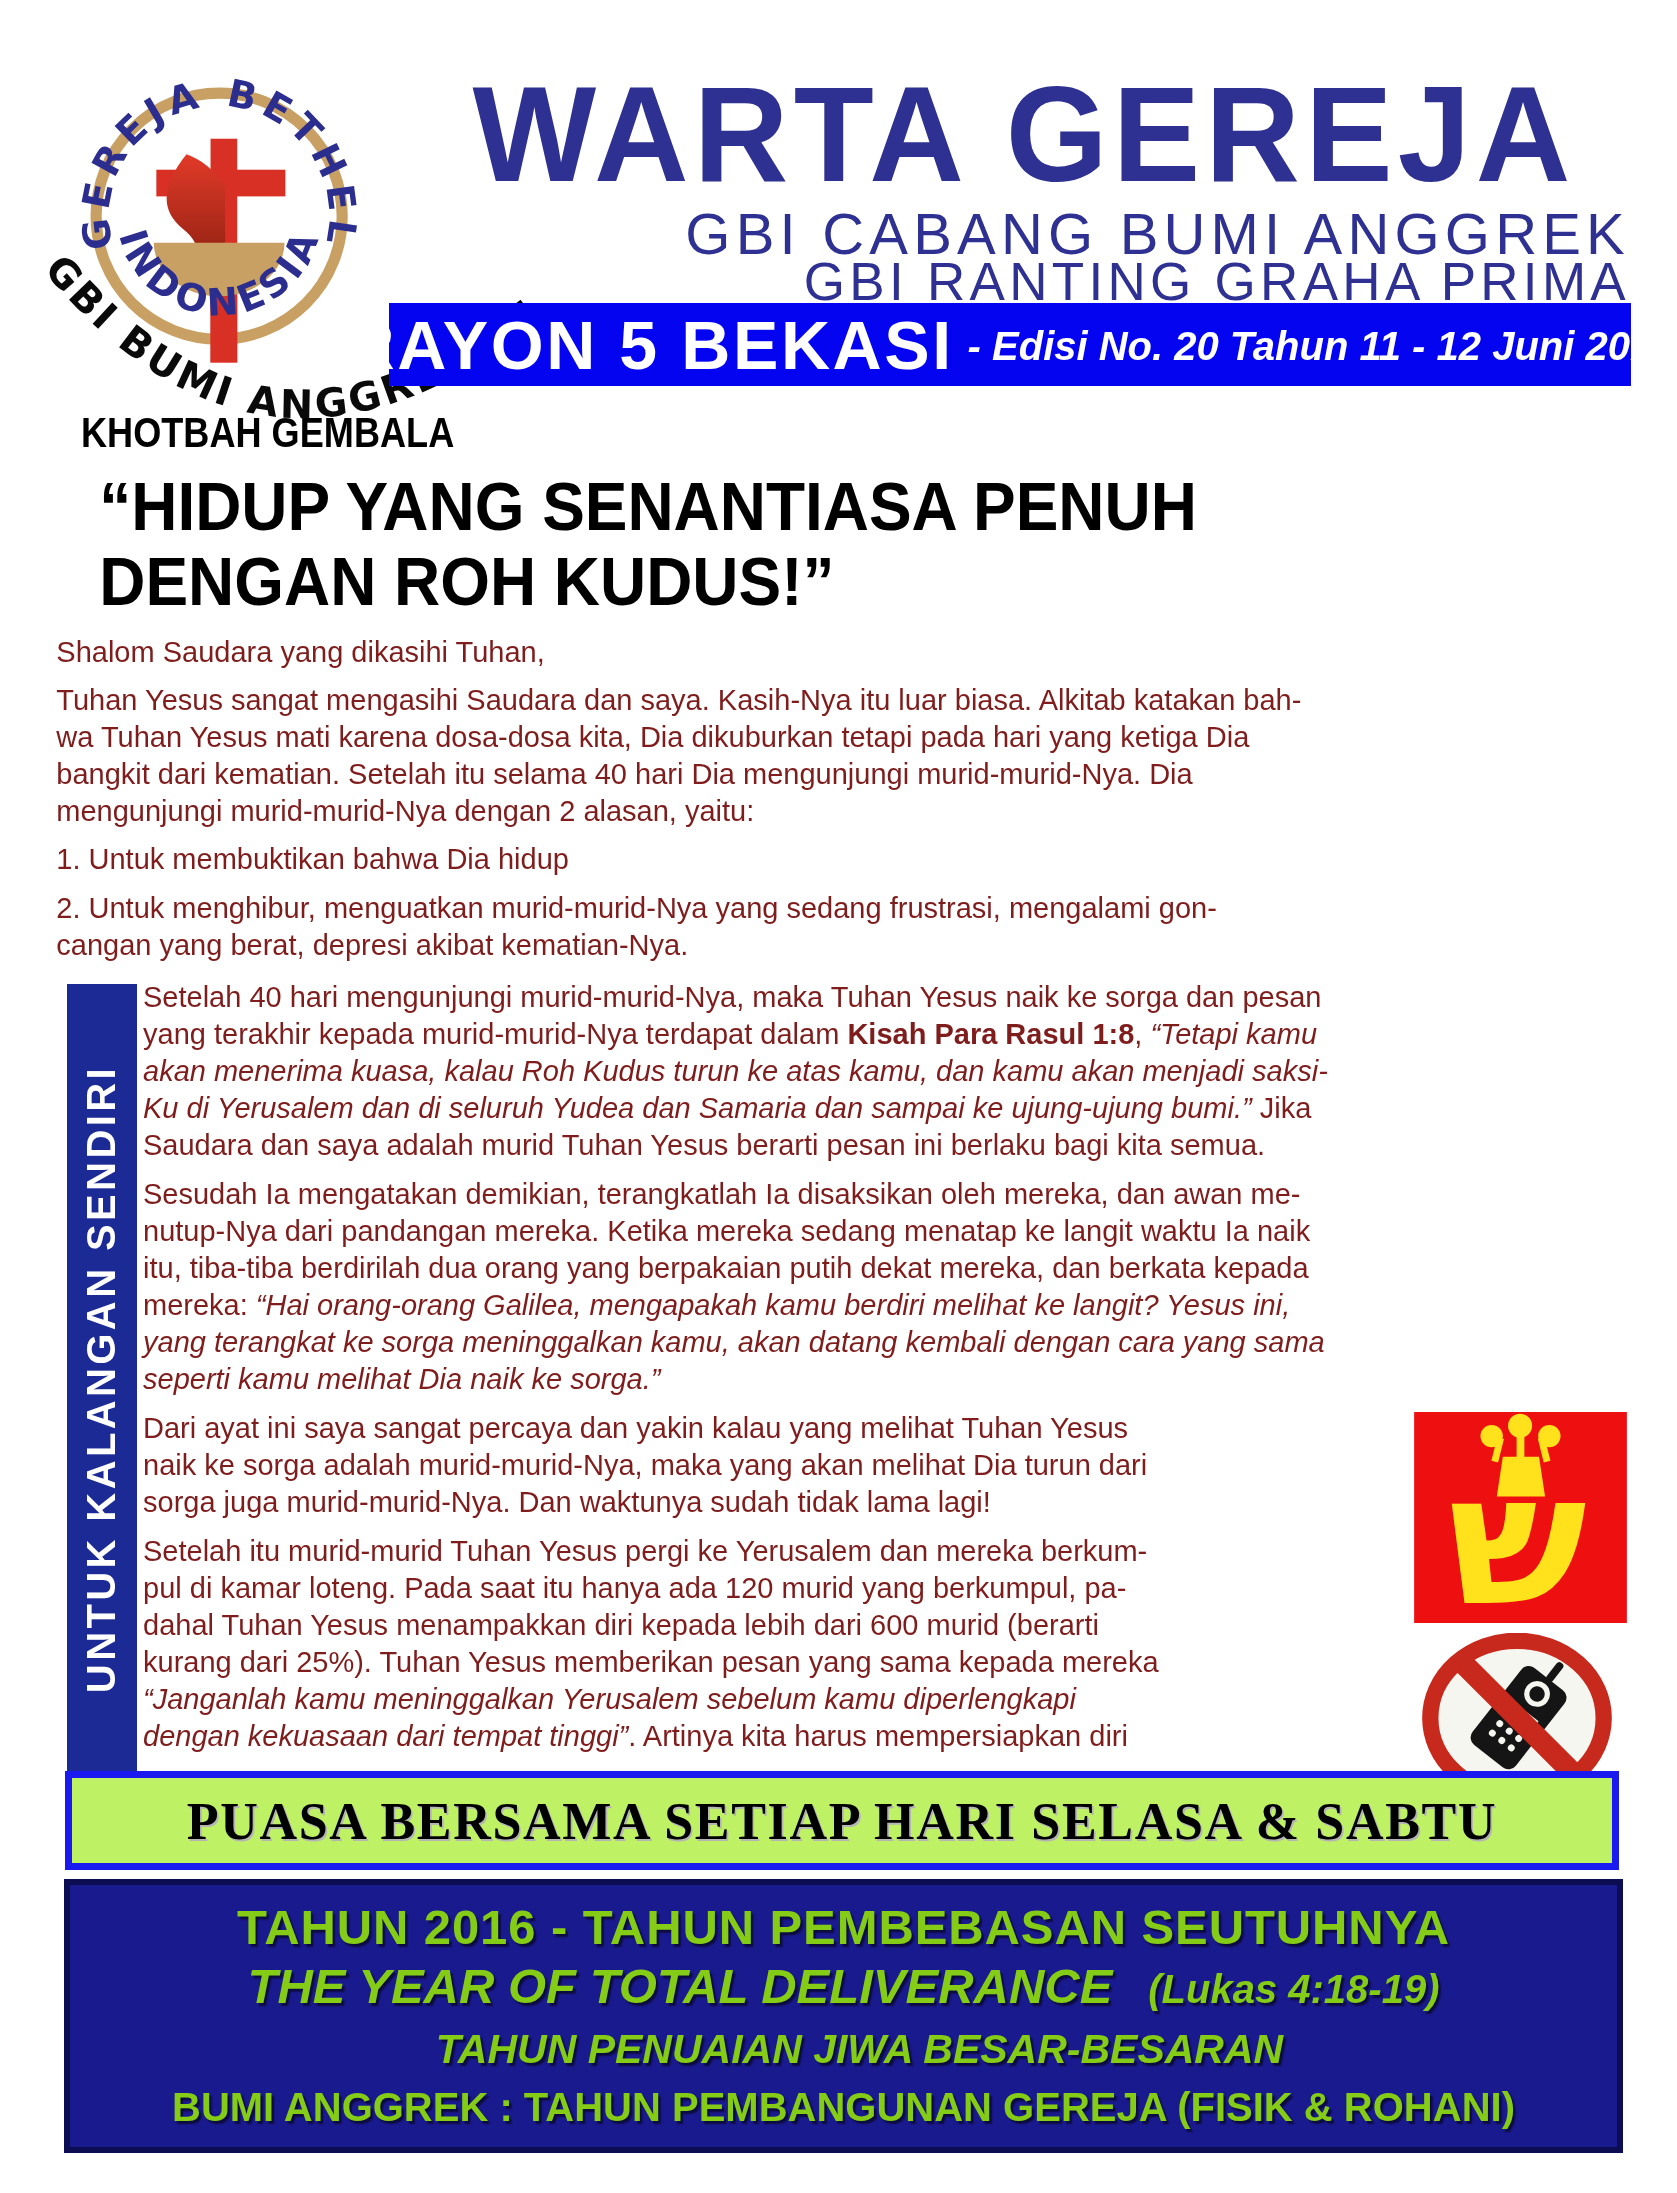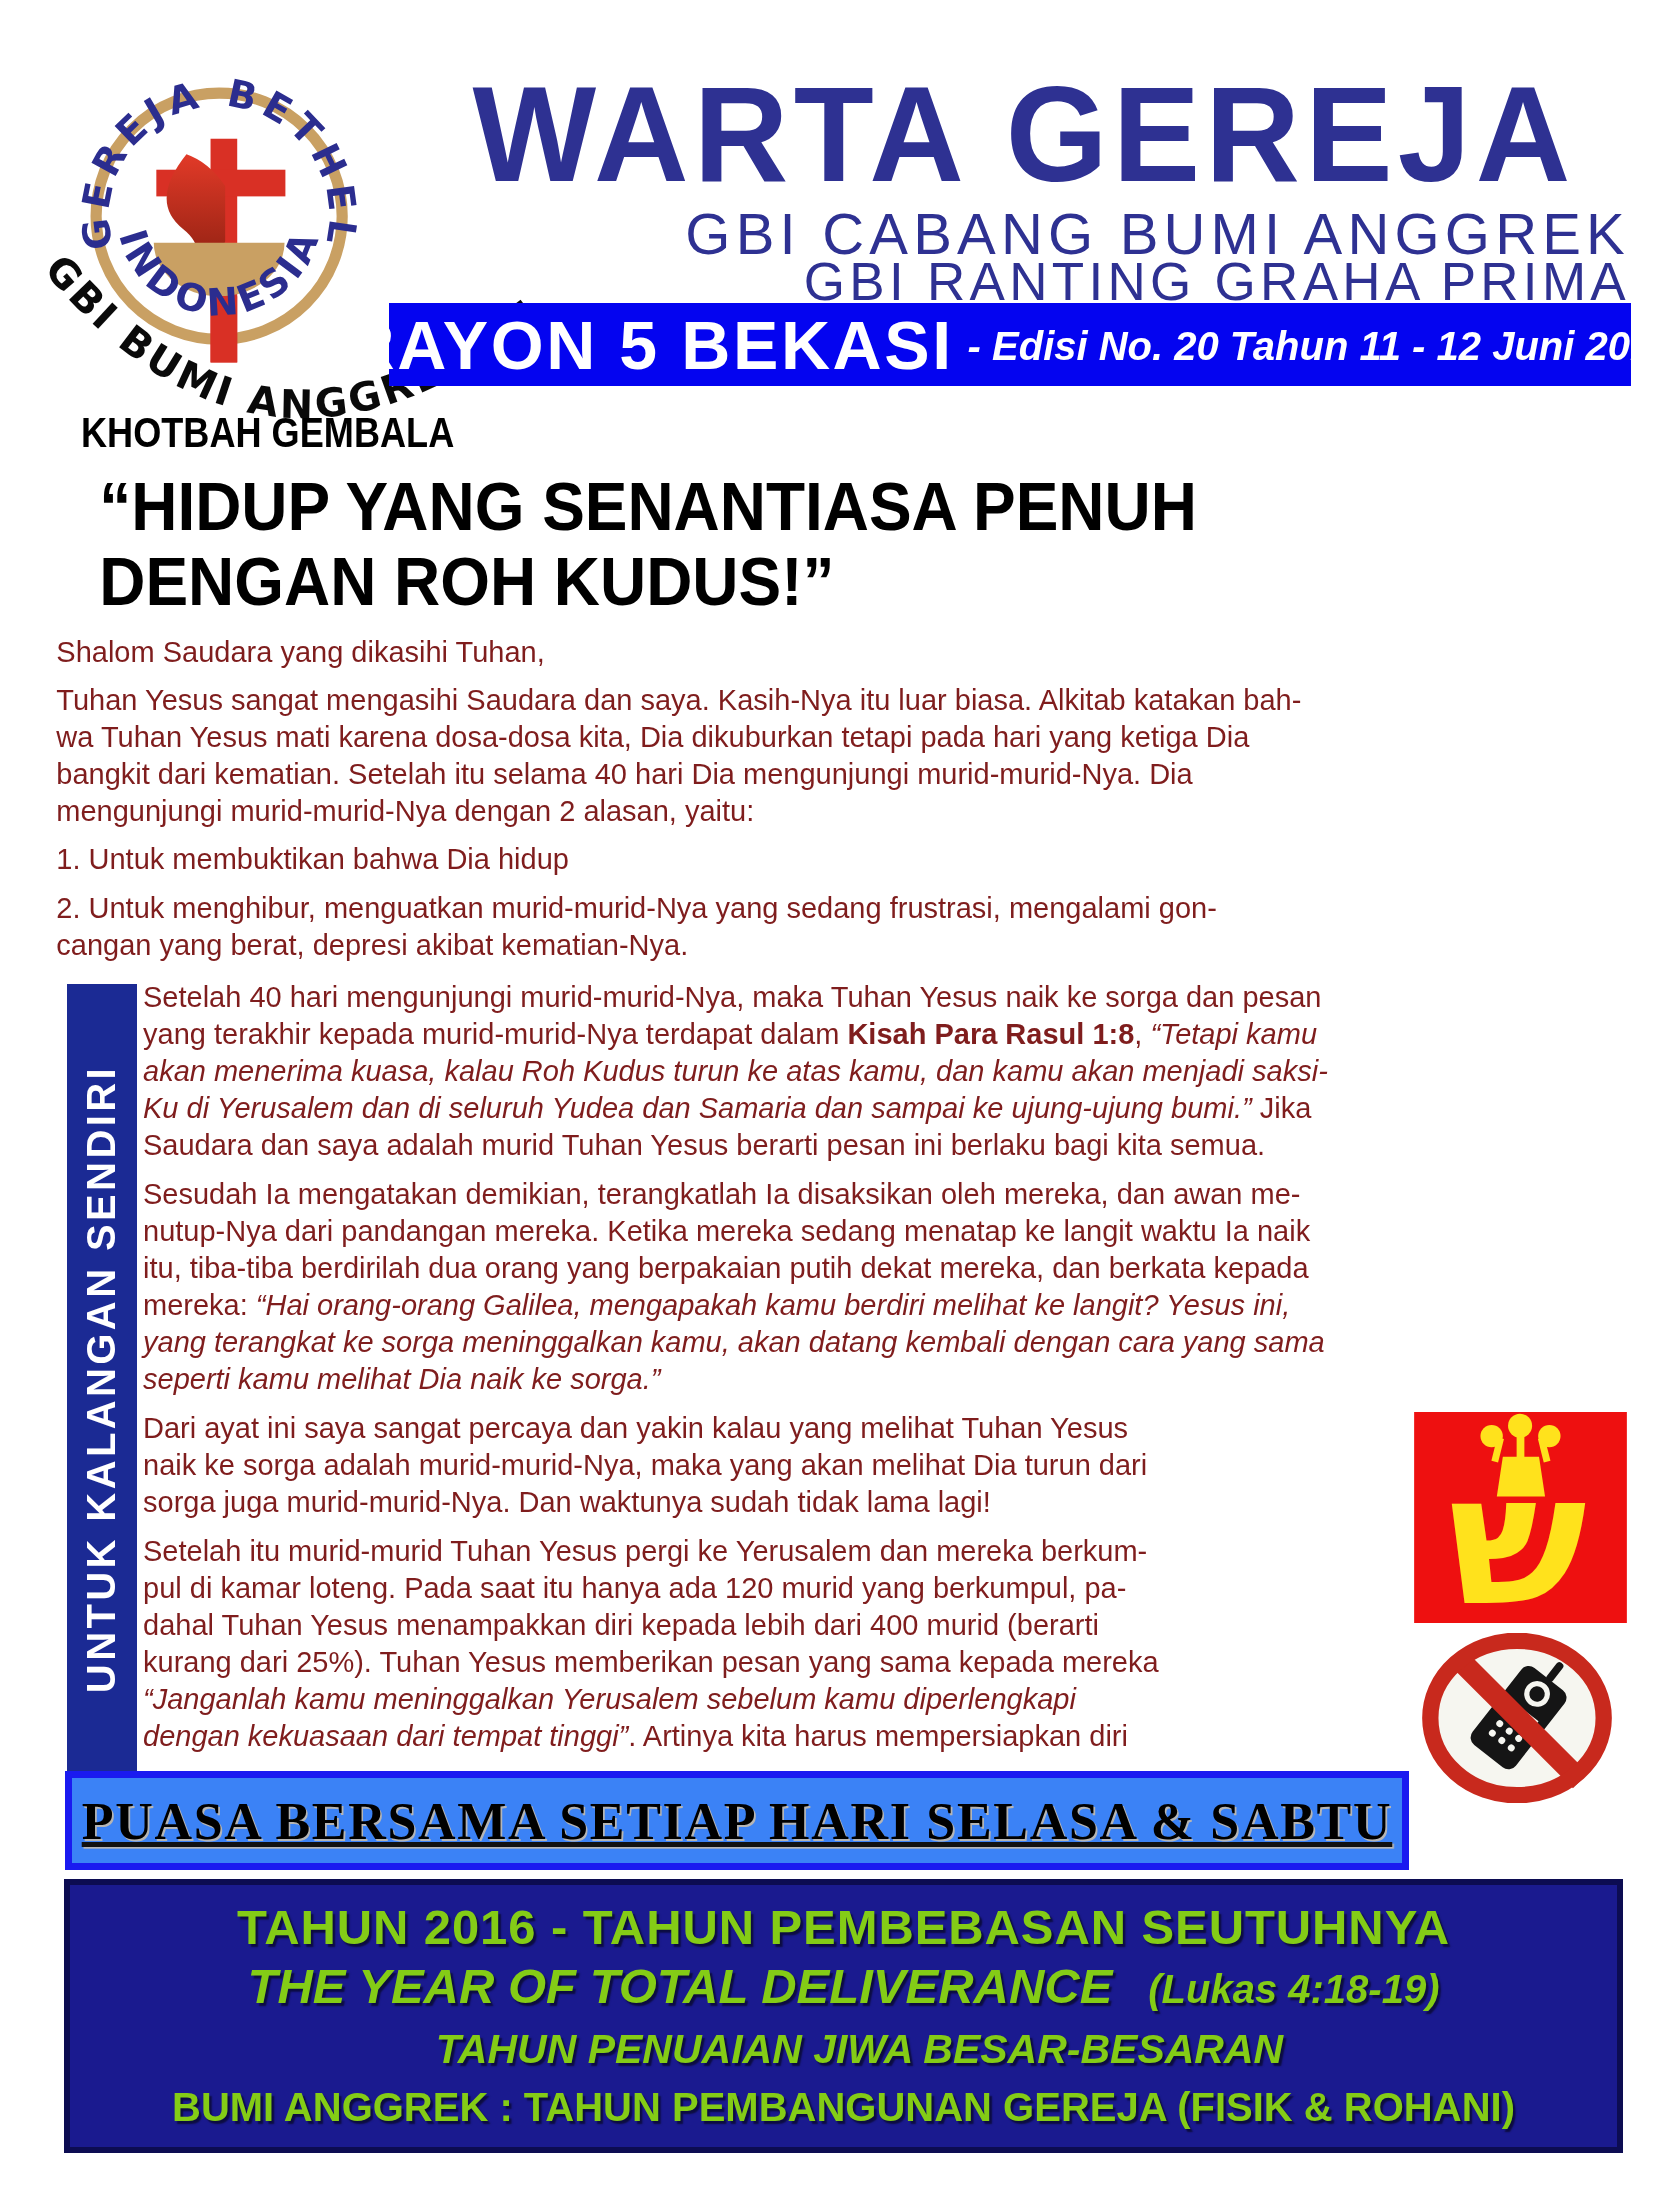--- a/index.html
+++ b/index.html
@@ -51,22 +51,22 @@
   }
   .self p { margin:0 0 12px 0; }
   .media { float:right; width:215px; margin:1.7px 0 5.2px 20.6px; }
   .media svg { display:block; }
   .media .shin-svg { margin-bottom:10.3px; }
   .rt-b { font-weight:bold; }
   .rt-i { font-style:italic; }
 
   
   .fasting {
-    position:absolute; left:65px; top:1771px; width:1344px; background:#3b82f6;
-    border:7.7px solid #1A1AF0; text-align:center; padding:13.8px 6.9px 12px 6.9px;text-decoration:underline;
+    position:absolute; left:65px; top:1771px; width:1554px; background:#bef264;
+    border:7.7px solid #1A1AF0; text-align:center; padding:13.8px 6.9px 12px 6.9px;
   }
   .fasting p {
     font-family:"Liberation Serif", serif; font-weight:bold; font-size:52px;
     letter-spacing:1.7px; color:#000; text-shadow:1.7px 1.7px 0 #b5b5b5; white-space:nowrap;
   }
   .yearbox {
     position:absolute; left:64px; top:1879px; width:1559px; background:#1A1A8F;
     border:6.9px solid #0C0C52; text-align:center; color:#84cc16; padding:13.8px 0 17px 0;
   }
   .yearbox div { text-shadow:2.6px 2.6px 1.7px rgba(0,0,0,.55); white-space:nowrap; }
@@ -195,21 +195,21 @@
           <line x1="50" y1="28" x2="194" y2="172" stroke="#C8291D" stroke-width="25"></line>
           <ellipse cx="120" cy="99" rx="101" ry="90" fill="none" stroke="#C8291D" stroke-width="19"></ellipse>
         </svg>
       </div>
 
       <p><span>Dari ayat ini saya sangat percaya dan yakin kalau yang melihat Tuhan Yesus
 naik ke sorga adalah murid-murid-Nya, maka yang akan melihat Dia turun dari
 sorga juga murid-murid-Nya. Dan waktunya sudah tidak lama lagi!</span></p>
       <p><span>Setelah itu murid-murid Tuhan Yesus pergi ke Yerusalem dan mereka berkum-
 pul di kamar loteng. Pada saat itu hanya ada 120 murid yang berkumpul, pa-
-dahal Tuhan Yesus menampakkan diri kepada lebih dari 400 murid (berarti
+dahal Tuhan Yesus menampakkan diri kepada lebih dari 600 murid (berarti
 kurang dari 25%). Tuhan Yesus memberikan pesan yang sama kepada mereka
 </span><span class="rt-i">“Janganlah kamu meninggalkan Yerusalem sebelum kamu diperlengkapi
 dengan kekuasaan dari tempat tinggi”</span><span>. Artinya kita harus mempersiapkan diri</span></p>
     </div>
   </div>
 
   <div class="fasting">
     <p>PUASA BERSAMA SETIAP HARI SELASA &amp; SABTU</p>
   </div>
 

